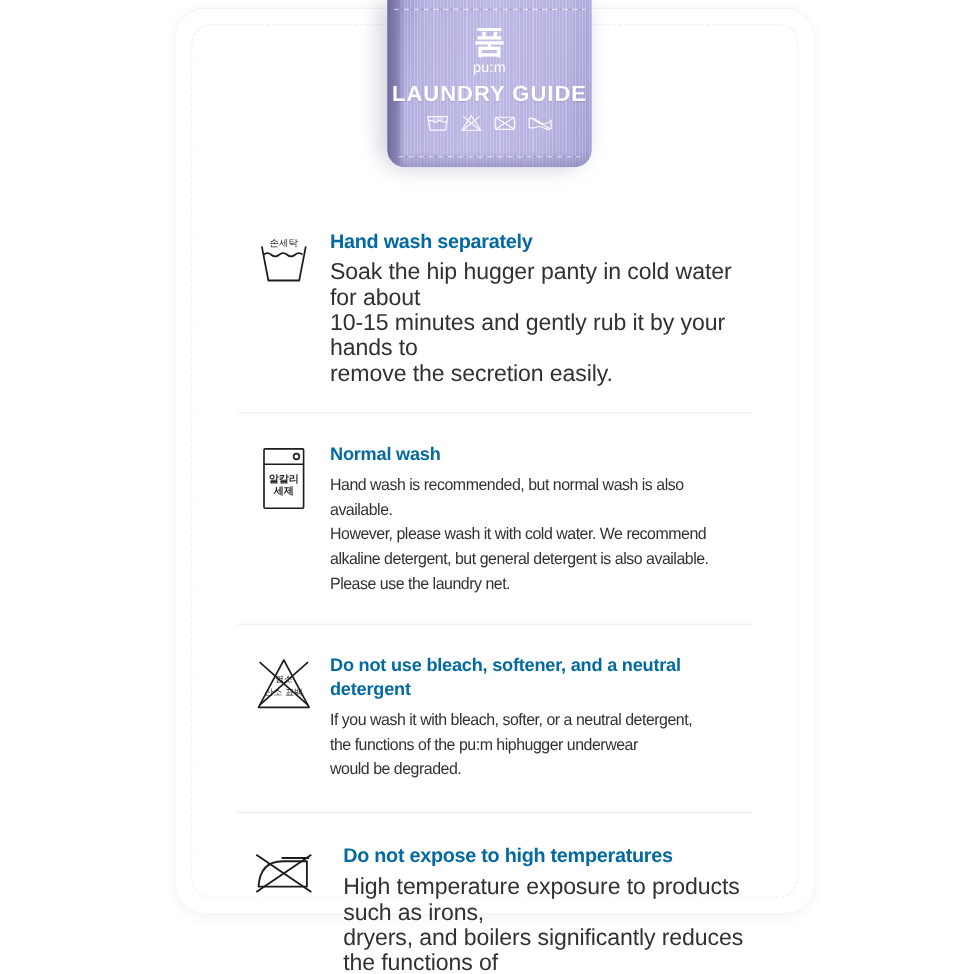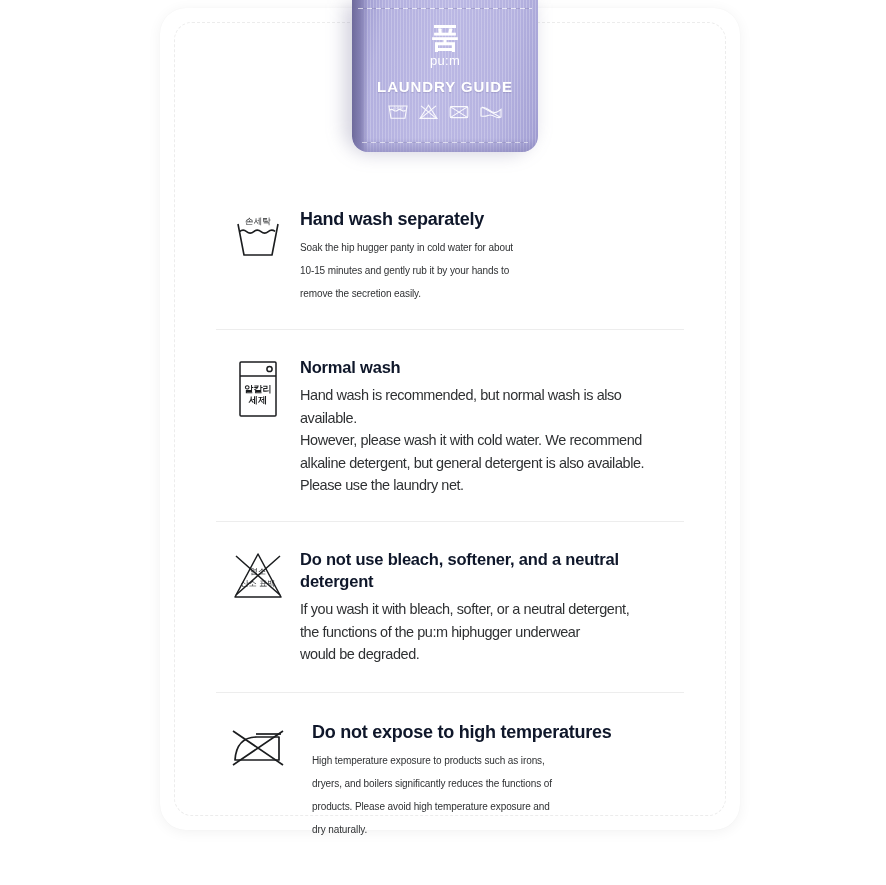--- a/index.html
+++ b/index.html
@@ -139,21 +139,21 @@
   .tag-logo-text {
     margin-top: 1px;
     font-size: 13px;
     line-height: 15px;
     font-weight: 400;
     letter-spacing: 0.3px;
     color: #ffffff;
   }
   .tag-title {
     margin-top: 9px;
-    font-size: 15px;
+    font-size: 20px;
     line-height: 19px;
     font-weight: 700;
     letter-spacing: 0.9px;
     color: #ffffff;
     text-shadow: 0 1px 1px rgba(90,85,130,0.25);
   }
   .tag-symbols {
     margin-top: 7px;
     display: flex;
     justify-content: center;
@@ -181,26 +181,26 @@
     display: flex;
     justify-content: center;
     padding-top: 4px;
   }
   .sec-icon svg { display: block; }
   .sec-text { flex: 1 1 auto; }
   .sec-heading {
     font-size: 18px;
     line-height: 22px;
     font-weight: 700;
-    color: #0f172a;
+    color: #0369a1;
     letter-spacing: -0.25px;
     margin: 0 0 6px 0;
   }
   .sec-body {
-    font-size: 10px;
+    font-size: 21px;
     line-height: 23px;
     color: #2f3133;
     letter-spacing: -0.1px;
     margin: 0;
     white-space: pre-line;
   }
   
   .sec-heading.cond { font-size: 16.5px; letter-spacing: -0.2px; }
   .sec-body.cond {
     font-size: 15px;

